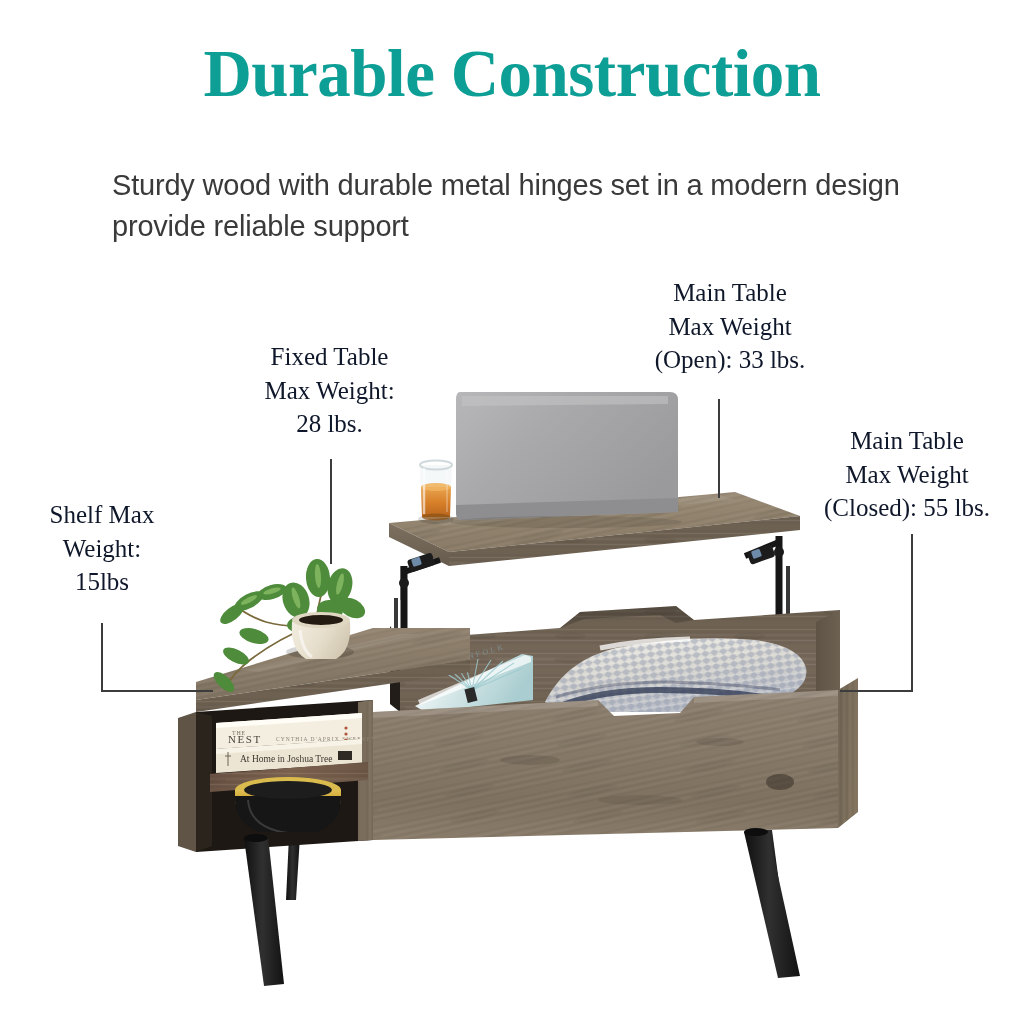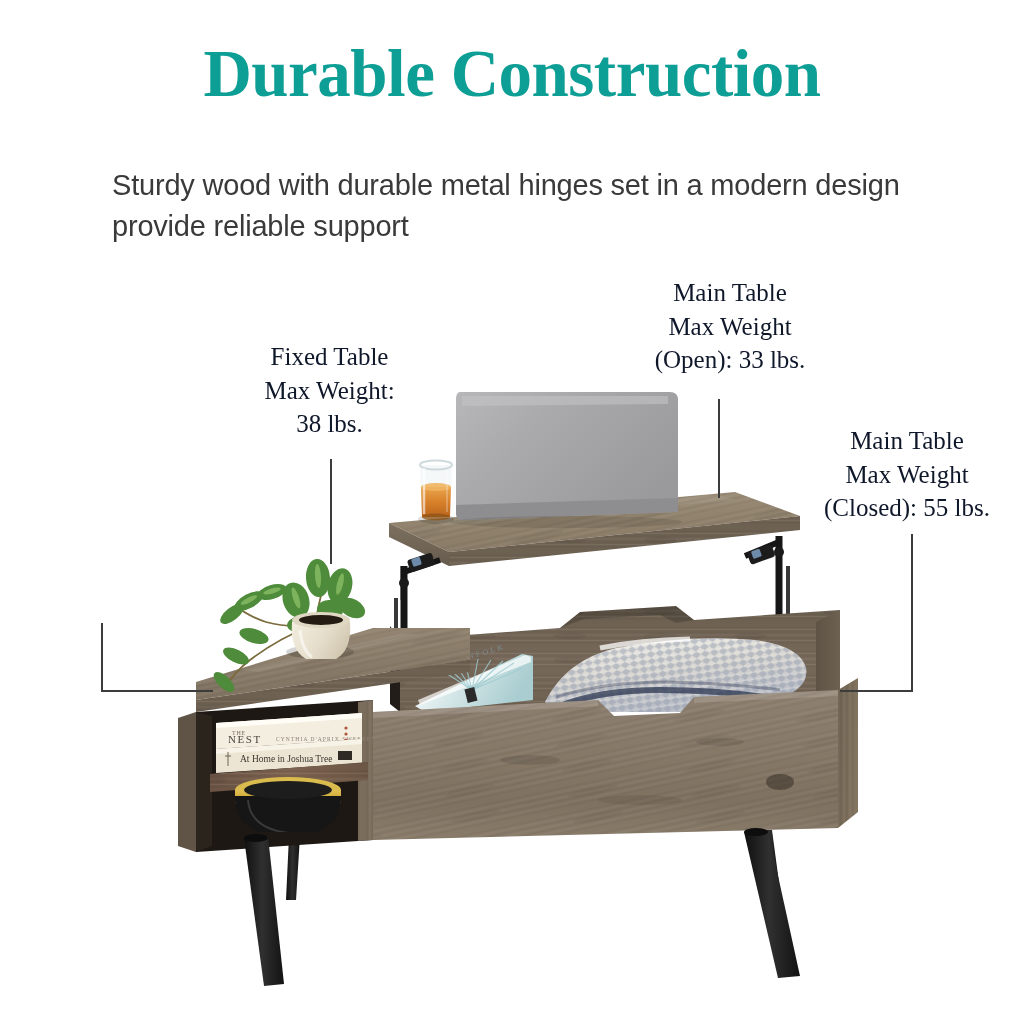--- a/index.html
+++ b/index.html
@@ -383,18 +383,21 @@
   <div class="leader h" style="left:840px; top:690px; width:73px;"></div>
 
   <div class="leader v" style="left:101px; top:623px; height:69px;"></div>
   <div class="leader h" style="left:101px; top:690px; width:112px;"></div>
 
   <div class="callout" id="callout-open">Main Table
 Max Weight
 (Open): 33 lbs.</div>
   <div class="callout" id="callout-fixed">Fixed Table
 Max Weight:
-38 lbs.</div>
+28 lbs.</div>
   <div class="callout" id="callout-closed">Main Table
 Max Weight
 (Closed): 55 lbs.</div>
+  <div class="callout" id="callout-shelf">Shelf Max
+Weight:
+15lbs</div>
 
 </div>
 
 </body></html>

